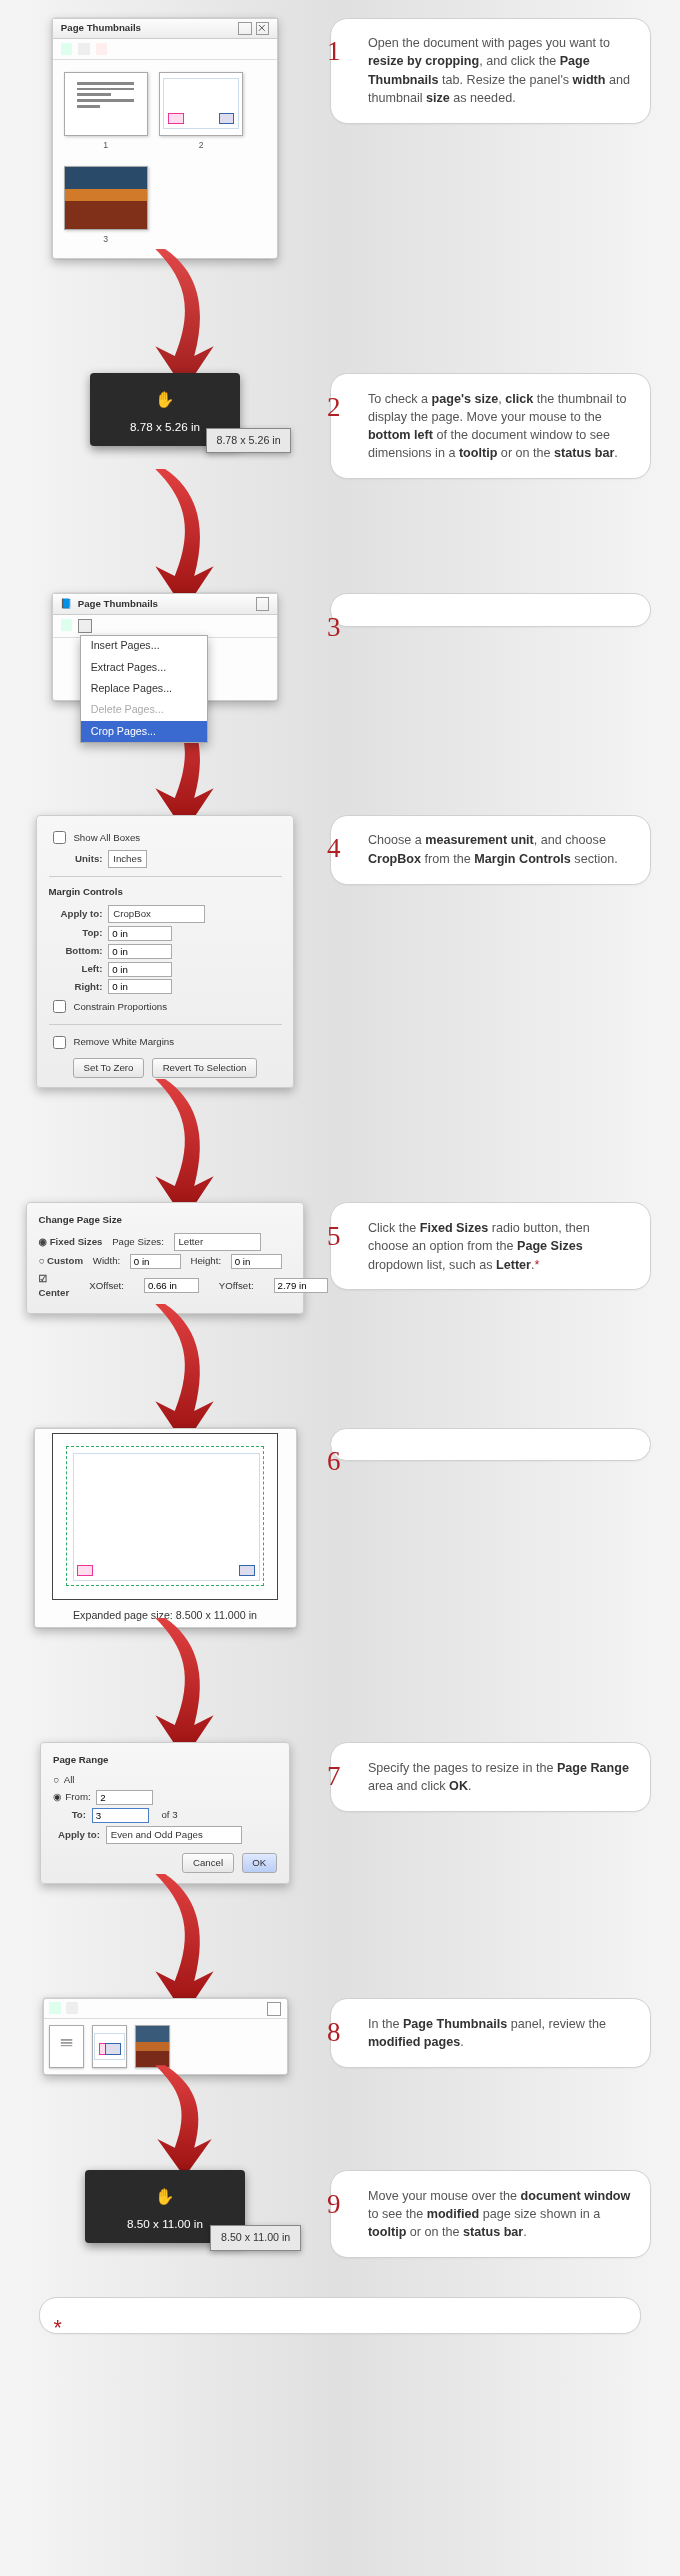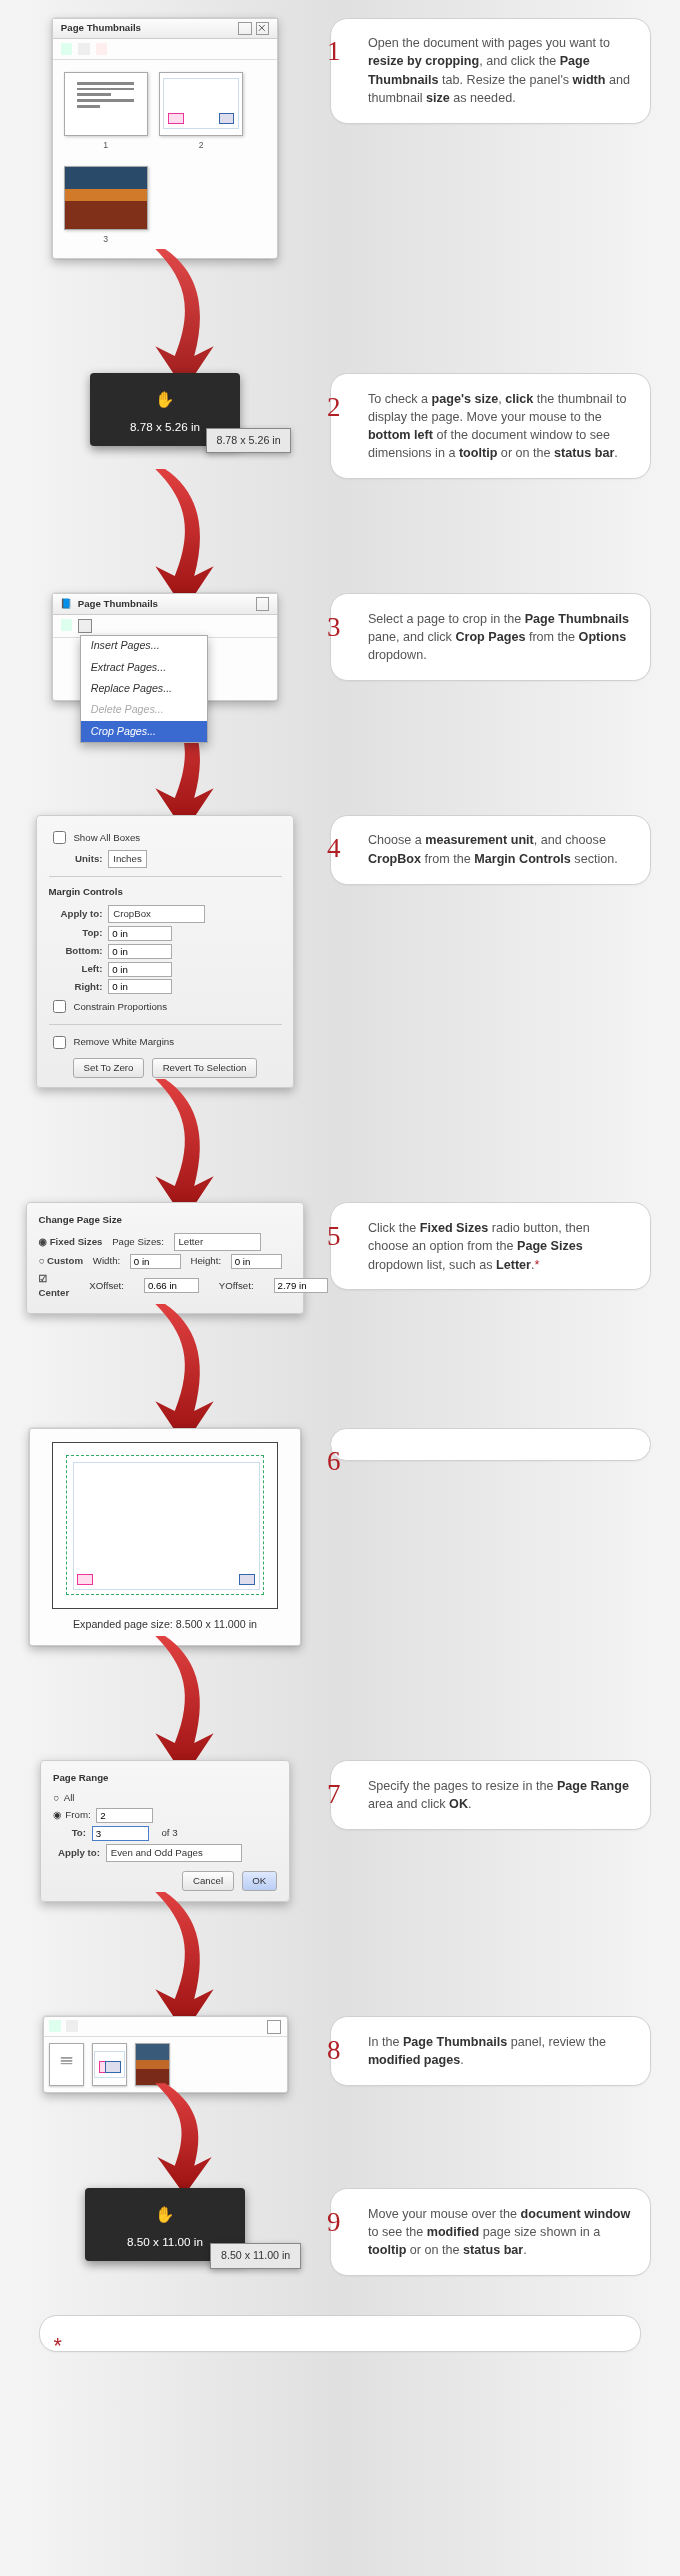--- a/index.html
+++ b/index.html
@@ -263,36 +263,33 @@
       <div class="panel-title">
         <span style="display:flex;align-items:center;gap:4.9px;">
           <span>📘</span>
           <span>Page Thumbnails</span>
         </span>
         <span class="ico" style="border:1px solid #999;"></span>
       </div>
       <div style="padding:3.9px 7.8px;border-bottom:1px solid #ddd;display:flex;gap:5.8px;position:relative;">
         <span class="ico" style="background:#dfe;"></span>
         <span class="ico" style="background:#eee;border:1px solid #888;"></span>
-        <div class="menu-pop" style="position:absolute;left:27px;top:19.4px;z-index:2;font-style:italic;">
+        <div class="menu-pop" style="position:absolute;left:27px;top:19.4px;z-index:2;">
           <div class="mi">Insert Pages...</div>
           <div class="mi">Extract Pages...</div>
           <div class="mi">Replace Pages...</div>
           <div class="mi disabled">Delete Pages...</div>
           <div class="mi hi">Crop Pages...</div>
         </div>
       </div>
       <div style="height:62px;"></div>
     </div>
   </div>
   <div class="step-right">
     <div class="step-num">3</div>
-    <div class="step-text">
-      <span>Select a page to crop in the </span><b>Page Thumbnails</b><span> pane, and click </span><b>Crop Pages</b><span> from the </span><b>Options</b><span> dropdown.</span>
-    </div>
   </div>
 </div>
 <div class="arrow-gap">
   <svg width="175" height="146" viewBox="0 0 180 150">
       <path d="M60 0 C 90 30 100 60 80 110 L60 100 L90 145 L120 100 L100 110 C 115 55 100 20 70 0 Z" fill="url(#ra)"></path>
     </svg>
 </div>
 
 <div class="step-row">
   <div class="step-left">
@@ -388,21 +385,21 @@
   </div>
 </div>
 <div class="arrow-gap">
   <svg width="175" height="146" viewBox="0 0 180 150">
       <path d="M60 0 C 90 30 100 60 80 110 L60 100 L90 145 L120 100 L100 110 C 115 55 100 20 70 0 Z" fill="url(#ra)"></path>
     </svg>
 </div>
 
 <div class="step-row">
   <div class="step-left">
-    <div class="mock" style="width:253px;padding:13px;">
+    <div class="mock" style="width:253px;padding:4px;">
       <div class="preview-box">
         <div class="inner-doc">
           <div class="diagram-mini" style="height:100%;width:100%;"></div>
         </div>
       </div>
       <div class="expanded-label">
         <span>Expanded page size: </span><span>8.500 x 11.000 in</span>
       </div>
     </div>
   </div>

